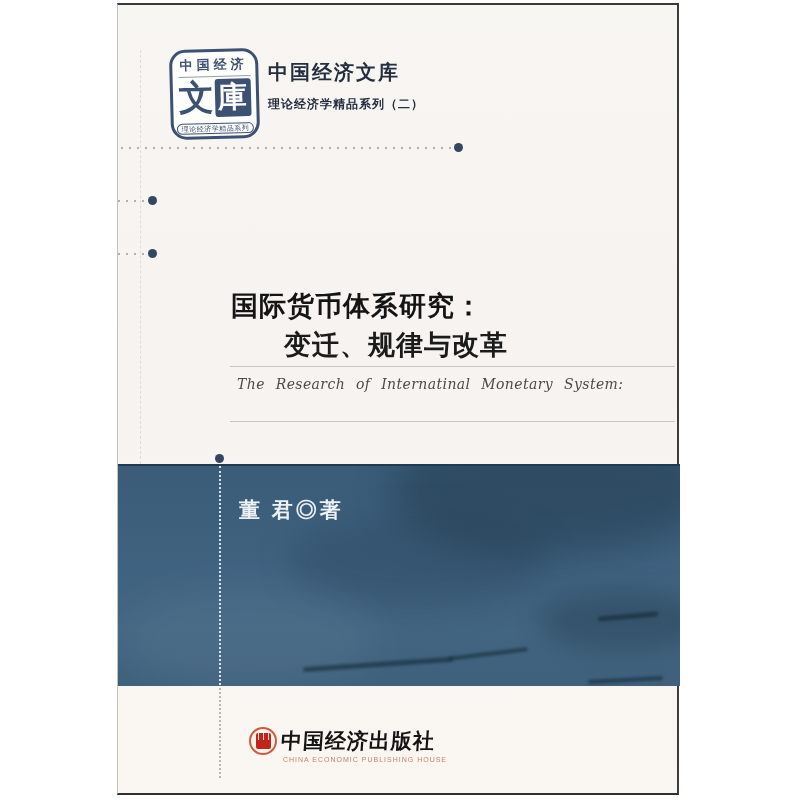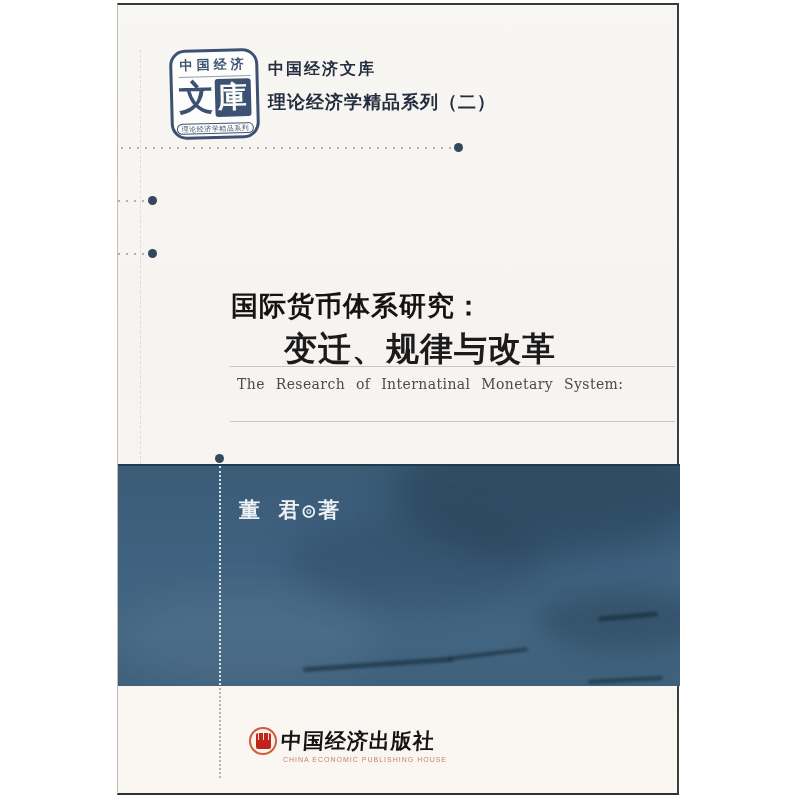--- a/index.html
+++ b/index.html
@@ -31,63 +31,63 @@
               font-family:"Liberation Serif", serif; }
   .seal-ku  { font-size:29px; font-weight:bold; color:#fbfbf9; background:#3d5272;
               line-height:36px; width:36px; height:38px; border-radius:3px; display:inline-block;
               font-family:"Liberation Serif", serif; }
   .seal-banner { display:inline-block; font-size:7px; color:#3d5272; border:1px solid #3d5272;
                  border-radius:7px; padding:0 4px; margin-top:3px; line-height:9px;
                  letter-spacing:0.5px; white-space:nowrap; }
 
   
   .series { position:absolute; left:150px; top:54px; color:#242e3e; }
-  .series-1 { font-size:16px; font-weight:bold; letter-spacing:2px;
+  .series-1 { font-size:20px; font-weight:bold; letter-spacing:2px;
               font-family:"Liberation Serif", serif; }
-  .series-2 { font-size:18px; font-weight:bold; letter-spacing:1px; margin-top:10px;
+  .series-2 { font-size:12px; font-weight:bold; letter-spacing:1px; margin-top:10px;
               font-family:"Liberation Serif", serif; }
 
   
   .dotrow { position:absolute; display:flex; align-items:center; }
   .dots   { display:inline-block; height:2px;
             background:repeating-linear-gradient(90deg,#b3b0aa 0 2px, transparent 2px 8px); }
   .enddot { display:inline-block; width:9px; height:9px; border-radius:50%; background:#33475e; }
   .row-main   { left:3px;  top:138px; } .row-main .dots { width:333px; }
   .row-short1 { left:0px;  top:191px; } .row-short1 .dots { width:30px; }
   .row-short2 { left:0px;  top:244px; } .row-short2 .dots { width:30px; }
 
   
   .title-cn1 { position:absolute; left:113px; top:283px; font-size:27px; font-weight:900;
                color:#141414; letter-spacing:1px; font-family:"Liberation Serif", serif; }
-  .title-cn2 { position:absolute; left:166px; top:322px; font-size:33px; font-weight:700;
+  .title-cn2 { position:absolute; left:166px; top:322px; font-size:27px; font-weight:700;
                color:#1b1b1b; letter-spacing:1px; font-family:"Liberation Serif", serif; }
   .hr-line { position:absolute; left:112px; right:2px; height:1px; background:#c9c6c0; }
   .hr-a { top:361px; } .hr-b { top:416px; }
   .title-en { position:absolute; left:119px; top:369px; color:#4b4b4b;
-              font-family:"DejaVu Serif", serif; font-size:14px; line-height:21px; }
+              font-family:"DejaVu Serif", serif; font-size:14px; line-height:21px;font-style:italic; }
   .title-en .en1 { word-spacing:6px; letter-spacing:0.4px; white-space:nowrap; }
   .title-en .en2 { word-spacing:4px; letter-spacing:1px;   white-space:nowrap; }
 
   
   .band { position:absolute; left:0; top:459px; width:562px; height:222px; overflow:hidden;
           background:linear-gradient(180deg,#3a5c77 0%, #3f6280 45%, #426581 75%, #3e607b 100%);
           border-top:2px solid rgba(24,46,62,.75); }
   .smudge { position:absolute; border-radius:50%; }
   .sm1 { right:-30px; top:-40px; width:320px; height:130px; background:rgba(24,44,60,.35); filter:blur(18px); }
   .sm2 { left:170px; top:50px;  width:260px; height:90px;  background:rgba(27,47,63,.22); filter:blur(16px); }
   .sm3 { left:420px; top:125px; width:170px; height:60px;  background:rgba(20,40,55,.28); filter:blur(12px); }
   .sm4 { left:0px;  top:120px;  width:260px; height:110px; background:rgba(255,255,255,.05); filter:blur(20px); }
   .streak { position:absolute; background:rgba(13,32,46,.55); filter:blur(1.5px); border-radius:3px; }
   .st1 { left:185px; top:196px; width:150px; height:5px; transform:rotate(-4deg); }
   .st2 { left:330px; top:186px; width:80px;  height:4px; transform:rotate(-7deg); }
   .st3 { left:470px; top:212px; width:75px;  height:4px; transform:rotate(-3deg); }
   .st4 { left:480px; top:148px; width:60px;  height:5px; transform:rotate(-5deg); }
 
   .author { position:absolute; left:121px; top:30px; font-size:21px; color:#edf1f4;
-            letter-spacing:3px; font-family:Liberation Mono, monospace; font-weight:bold; }
+            letter-spacing:3px; font-family:Liberation Sans, sans-serif; font-weight:bold; }
 
   
   .predot { position:absolute; left:97px; top:449px; width:9px; height:9px;
             border-radius:50%; background:#33475e; }
   .vdots-band  { position:absolute; left:101px; top:461px; height:219px; width:0;
                  border-left:2px dotted rgba(246,250,252,.85); }
   .vdots-lower { position:absolute; left:101px; top:683px; height:90px; width:0;
                  border-left:2px dotted #b9b6b0; }
 
   

